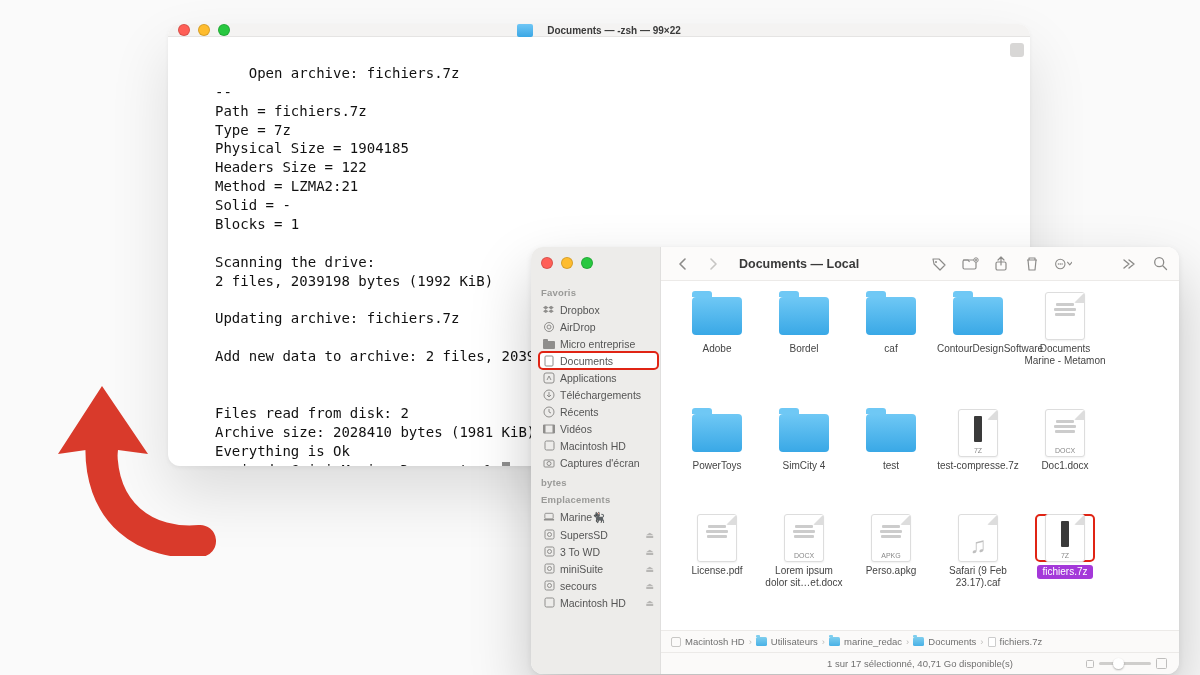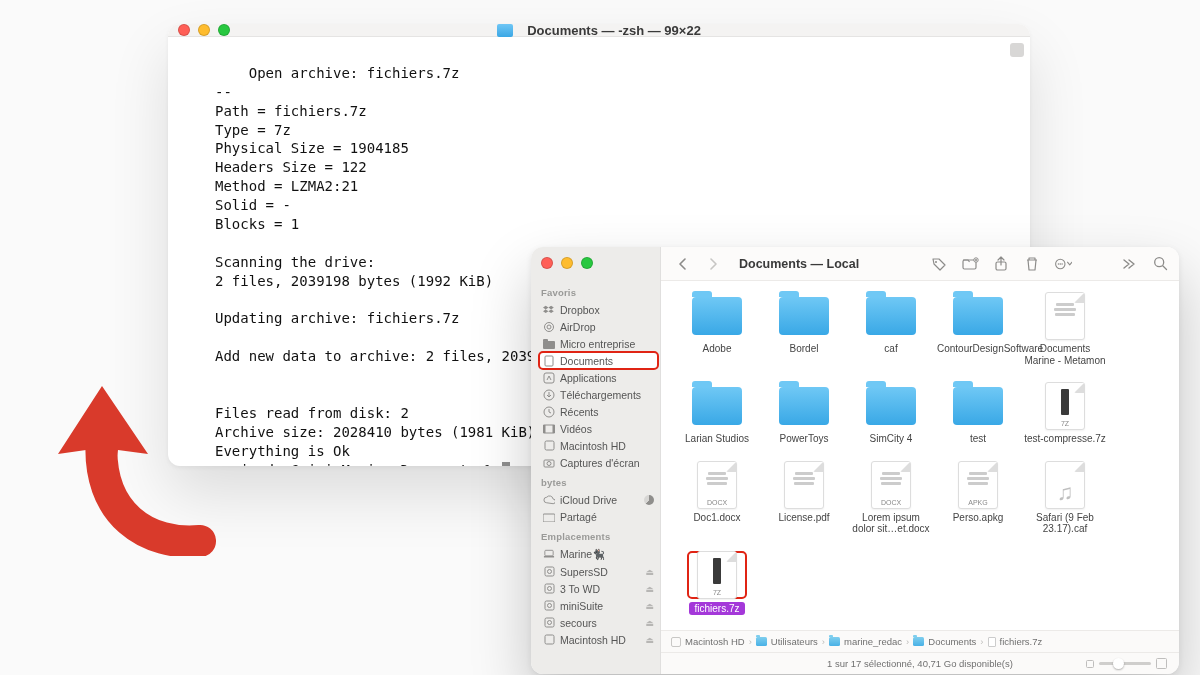--- a/index.html
+++ b/index.html
@@ -30,21 +30,21 @@
     position: relative;
   }
   .traffic { display: flex; gap: 8px; align-items: center; }
   .dot { width: 12px; height: 12px; border-radius: 50%; border: 0.5px solid rgba(0,0,0,.15); }
   .dot.red { background:#ff5f57; }
   .dot.yel { background:#febc2e; }
   .dot.grn { background:#28c840; }
   .title-center {
     position: absolute; left:0; right:0;
     text-align: center; pointer-events: none;
-    font-size: 13px; font-weight: 600; color:#3a3a3a;
+    font-size: 10px; font-weight: 600; color:#3a3a3a;
     display: flex; gap:14px; align-items:center; justify-content:center;
   }
   .folder-glyph { width:16px; height:13px; border-radius:2px;
     background: linear-gradient(#6fc6f5,#3aa7e5);
     position: relative; }
   .folder-glyph::before { content:""; position:absolute; top:-3px; left:0; width:7px; height:3px;
     background:#6fc6f5; border-radius:2px 2px 0 0; }
   .term-body {
     flex:1; padding: 8px 12px 8px 12px;
     font: 14px/1.35 "Menlo","Consolas",monospace;
@@ -307,39 +307,20 @@
        <span class="ic">
               <svg width="12" height="10" viewBox="0 0 12 10">
                 <rect x="1" y="2" width="10" height="7" rx="1" fill="none" stroke="#8f8e8c"></rect>
                 <circle cx="6" cy="5.5" r="2" fill="none" stroke="#8f8e8c"></circle>
               </svg>
             </span>
        <span>Captures d'écran</span>
      </div>
         </div>
       <h4>bytes</h4>
-      <div id="sb-icloud">
-          <div class="sb-item">
-       <span class="ic">
-              <svg width="13" height="10" viewBox="0 0 13 10">
-                <path d="M4 8a3 3 0 010-6 4 4 0 017 2 2.5 2.5 0 010 5z" fill="none" stroke="#8f8e8c"></path>
-              </svg>
-            </span>
-       <span>iCloud Drive</span>
-            <span style="margin-left:auto;width:10px;height:10px;border-radius:50%;background:conic-gradient(#8f8e8c 0 60%,#d7d6d4 0);"></span>
-     </div>
-          <div class="sb-item">
-       <span class="ic">
-              <svg width="12" height="10" viewBox="0 0 12 10">
-                <rect x="0" y="2" width="12" height="8" rx="1" fill="none" stroke="#8f8e8c"></rect>
-              </svg>
-            </span>
-       <span>Partagé</span>
-     </div>
-        </div>
       <h4>Emplacements</h4>
       <div id="sb-loc">
           <div class="sb-item">
        <span class="ic">
               <svg width="13" height="10" viewBox="0 0 13 10">
                 <rect x="2" y="1" width="9" height="6" rx="1" fill="none" stroke="#8f8e8c"></rect>
                 <path d="M1 8h11" stroke="#8f8e8c" stroke-width="1.5"></path>
               </svg>
             </span>
        <span>Marine🐈‍⬛</span>
@@ -487,26 +468,20 @@
           <div class="file">
        <div class="icon-wrap">
               <div class="ic-doc">
                 <span class="corner"></span>
                 <span class="bar"></span>
                 <span class="bar b2"></span>
                 <span class="bar b3"></span>
               </div>
             </div>
        <div class="label">Documents Marine - Metamon</div>
-     </div>
-          <div class="file">
-       <div class="icon-wrap">
-              <div class="ic-folder"></div>
-            </div>
-       <div class="label">Larian Studios</div>
      </div>
           <div class="file">
        <div class="icon-wrap">
               <div class="ic-folder"></div>
             </div>
        <div class="label">PowerToys</div>
      </div>
           <div class="file">
        <div class="icon-wrap">
               <div class="ic-folder"></div>

